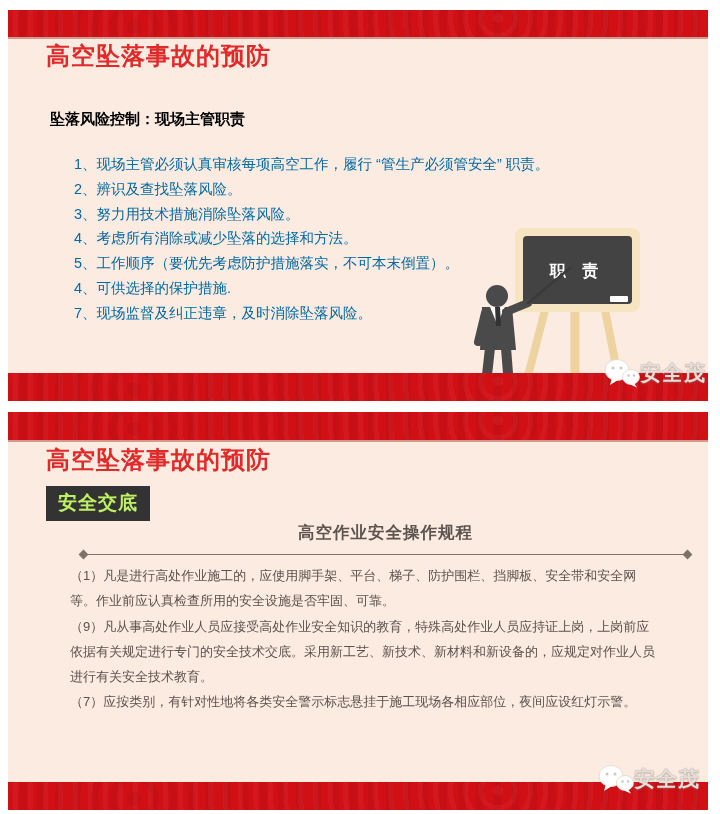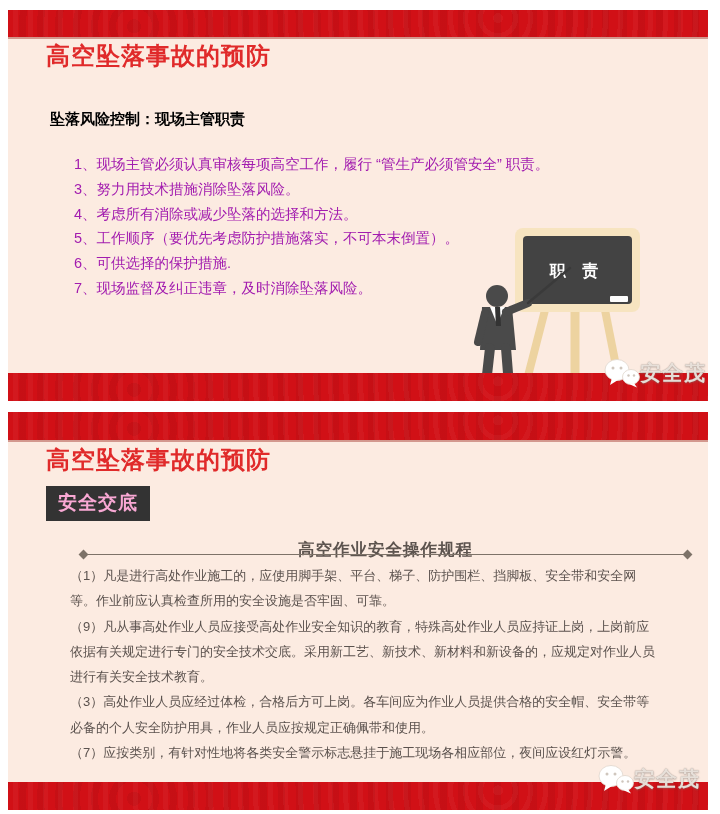--- a/index.html
+++ b/index.html
@@ -23,30 +23,30 @@
   .slide1 .redbar.bottom { height:28px; }
   .slide2 .redbar.bottom { height:28px; }
 
   .slide-title { position:absolute; left:38px; color:#e02a2a; font-size:24px; font-weight:bold;
                  letter-spacing:1px; white-space:nowrap; }
   .slide1 .slide-title { top:30px; }
   .slide2 .slide-title { top:32px; }
 
   .subtitle { position:absolute; left:42px; top:100px; color:#000000; font-size:15px; font-weight:bold; }
 
-  .duty-list { position:absolute; left:66px; top:142px; list-style:none; color:#a21caf; font-size:14.5px; }
+  .duty-list { position:absolute; left:66px; top:142px; list-style:none; color:#0369a1; font-size:14.5px; }
   .duty-list li { line-height:24.8px; white-space:nowrap; }
 
   .illustration { position:absolute; left:452px; top:200px; width:250px; height:190px; }
 
-  .badge { position:absolute; left:38px; top:74px; background:#333333; color:#f9a8d4;
+  .badge { position:absolute; left:38px; top:74px; background:#333333; color:#bef264;
            font-size:19px; font-weight:bold; padding:4px 12px 5px 12px; letter-spacing:1px; }
 
   .rule-head { position:absolute; left:75px; top:110px; width:605px; text-align:center;
-               color:#5d544f; font-size:16.5px; font-weight:bold; letter-spacing:1px;margin-top:17px; }
+               color:#5d544f; font-size:16.5px; font-weight:bold; letter-spacing:1px; }
 
   .divider { position:absolute; left:75px; top:142px; width:605px; border-top:1px solid #7d7268; }
   .divider::before, .divider::after { content:""; position:absolute; top:-4px; width:7px; height:7px;
                background:#7d7268; transform:rotate(45deg); }
   .divider::before { left:-3px; }
   .divider::after  { right:-3px; }
 
   .paragraphs { position:absolute; left:62px; top:151px; width:588px;
                 color:#5b524e; font-size:13px; line-height:25.3px; }
   .paragraphs p { margin:0; }
@@ -65,24 +65,25 @@
 <div class="page">
 
   <section class="slide slide1">
     <div class="redbar top"></div>
 
     <h1 class="slide-title">高空坠落事故的预防</h1>
     <h2 class="subtitle">坠落风险控制：现场主管职责</h2>
 
     <ul class="duty-list">
       <li>1、现场主管必须认真审核每项高空工作，履行 “管生产必须管安全” 职责。</li>
+      <li>2、辨识及查找坠落风险。</li>
       <li>3、努力用技术措施消除坠落风险。</li>
       <li>4、考虑所有消除或减少坠落的选择和方法。</li>
       <li>5、工作顺序（要优先考虑防护措施落实，不可本末倒置）。</li>
-      <li>6、可供选择的保护措施.</li>
+      <li>4、可供选择的保护措施.</li>
       <li>7、现场监督及纠正违章，及时消除坠落风险。</li>
     </ul>
 
     <svg class="illustration" viewBox="0 0 250 190">
 
       <g stroke="#edd3a0" stroke-linecap="round" fill="none">
         <line x1="85" y1="100" x2="68" y2="166" stroke-width="8"></line>
         <line x1="115" y1="100" x2="115" y2="166" stroke-width="9"></line>
         <line x1="145" y1="100" x2="158" y2="166" stroke-width="8"></line>
       </g>
@@ -131,21 +132,20 @@
 
     <h1 class="slide-title">高空坠落事故的预防</h1>
     <div class="badge">安全交底</div>
 
     <h3 class="rule-head">高空作业安全操作规程</h3>
     <div class="divider"></div>
 
     <div class="paragraphs">
       <p>（1）凡是进行高处作业施工的，应使用脚手架、平台、梯子、防护围栏、挡脚板、安全带和安全网等。作业前应认真检查所用的安全设施是否牢固、可靠。</p>
       <p>（9）凡从事高处作业人员应接受高处作业安全知识的教育，特殊高处作业人员应持证上岗，上岗前应依据有关规定进行专门的安全技术交底。采用新工艺、新技术、新材料和新设备的，应规定对作业人员进行有关安全技术教育。</p>
-      <p>（3）高处作业人员应经过体检，合格后方可上岗。各车间应为作业人员提供合格的安全帽、安全带等必备的个人安全防护用具，作业人员应按规定正确佩带和使用。</p>
       <p>（7）应按类别，有针对性地将各类安全警示标志悬挂于施工现场各相应部位，夜间应设红灯示警。</p>
     </div>
 
     <div class="watermark wm2">
       <svg class="wm-icon" viewBox="0 0 36 30">
         <ellipse cx="13" cy="12" rx="12" ry="10.5" fill="#ffffff" stroke="#e0d6cc" stroke-width="0.8"></ellipse>
         <polygon points="8,20 6,27 14,22" fill="#ffffff"></polygon>
         <circle cx="9" cy="10" r="1.5" fill="#cfc6bd"></circle>
         <circle cx="17" cy="10" r="1.5" fill="#cfc6bd"></circle>
         <ellipse cx="27" cy="19" rx="8.5" ry="7.5" fill="#ffffff" stroke="#e0d6cc" stroke-width="0.8"></ellipse>

